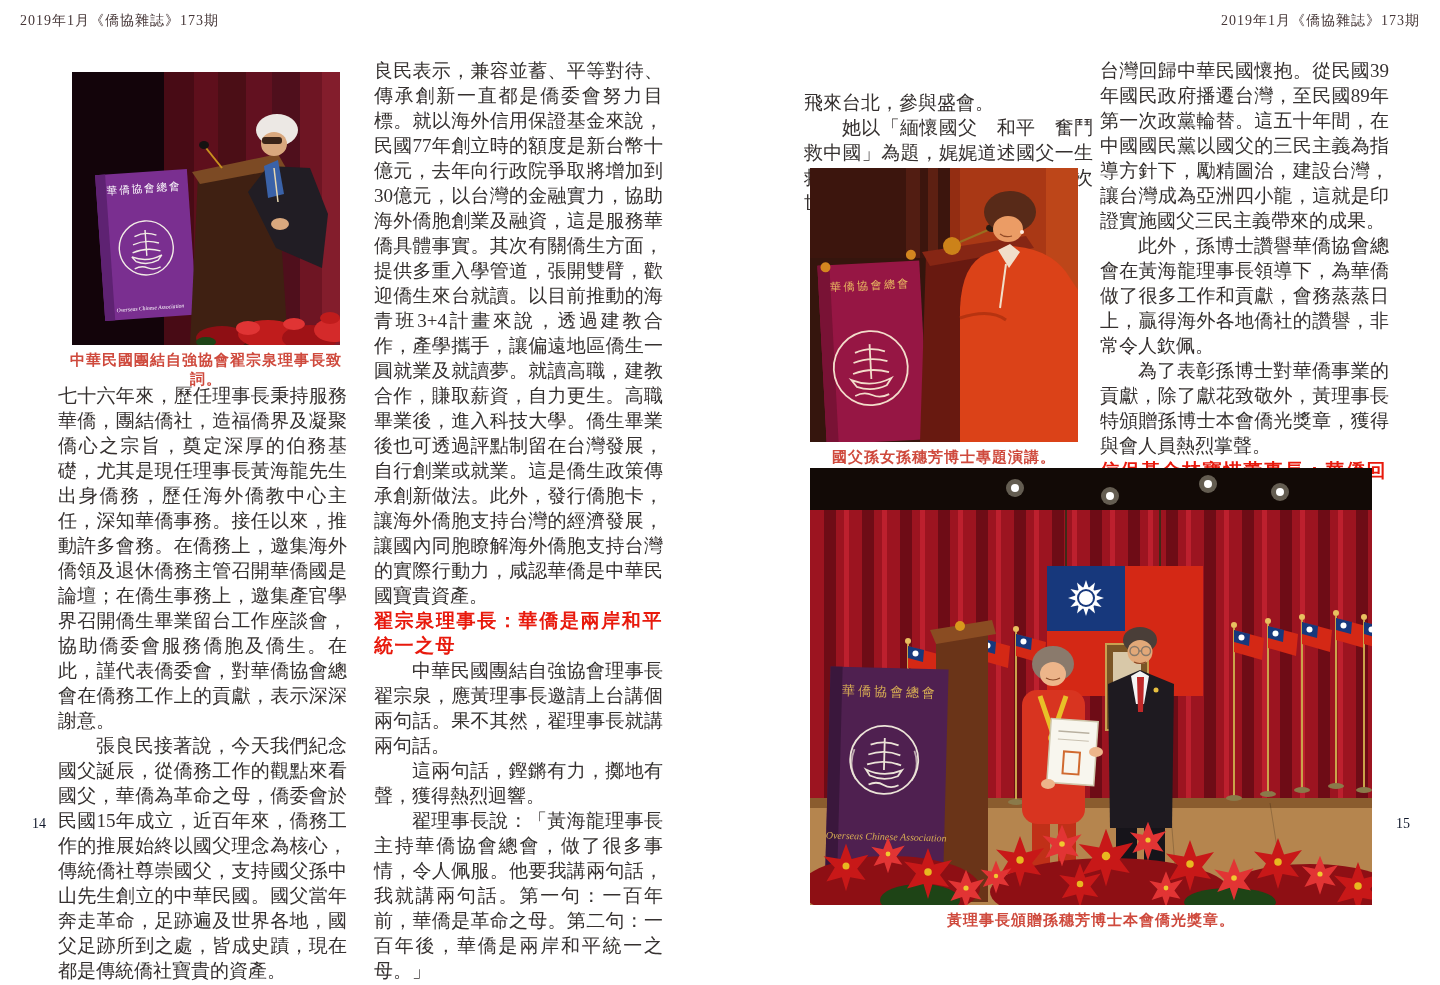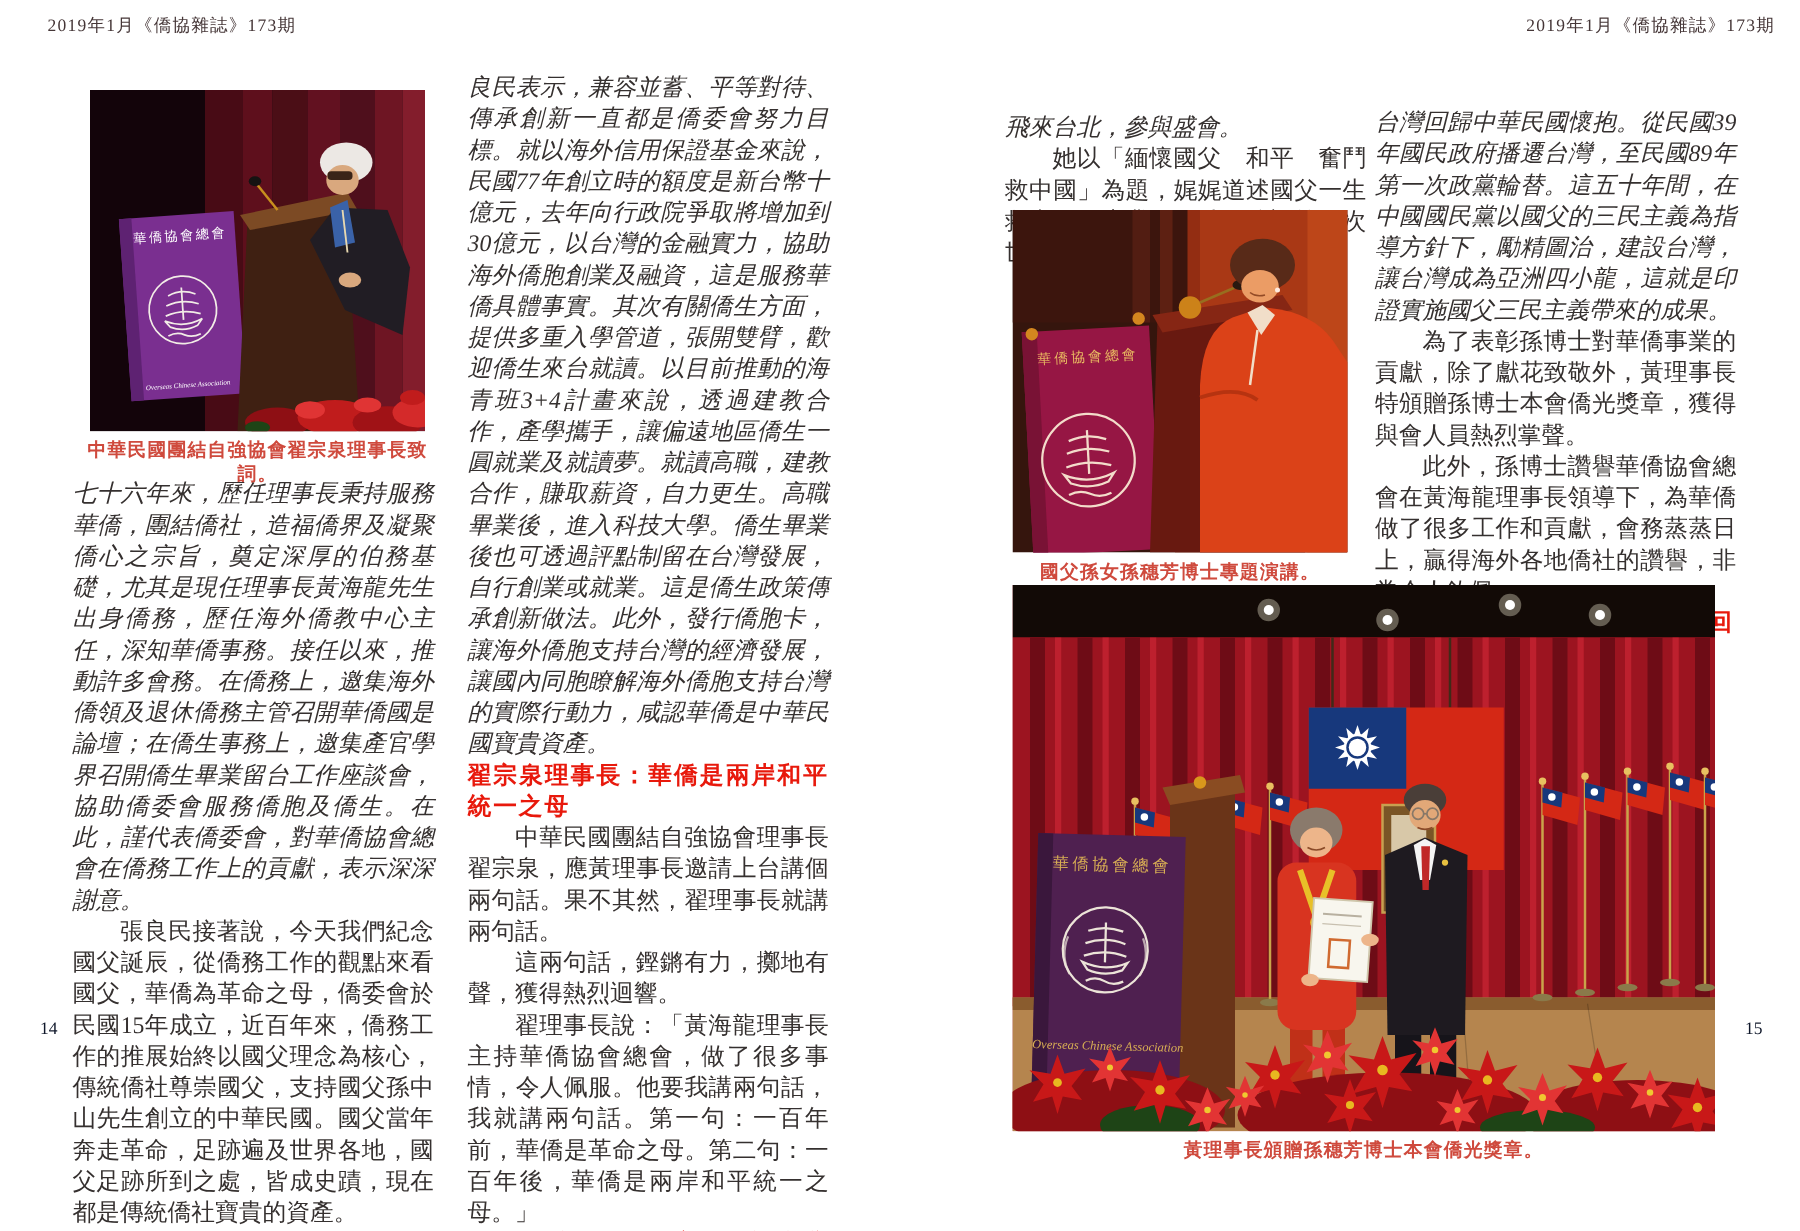--- a/index.html
+++ b/index.html
@@ -1,27 +1,27 @@
 <!DOCTYPE html>
 <html lang="zh-Hant"><head>
 <meta charset="utf-8">
 <style>
   html,body{margin:0;padding:0;background:#ffffff;}
   body{font-family:"Liberation Serif","DejaVu Serif",serif;}
   #spread{position:relative;width:1440px;height:985px;background:#ffffff;overflow:hidden;}
-  .running-head{position:absolute;top:12px;font-size:14px;color:#453637;letter-spacing:1px;margin-left:18px;}
+  .running-head{position:absolute;top:12px;font-size:14px;color:#453637;letter-spacing:1px;}
   .running-head.left{left:20px;}
   .running-head.right{right:20px;}
   .page-number{position:absolute;top:816px;font-size:14px;color:#0f172a;}
   .page-number.left{left:32px;}
   .page-number.right{right:30px;}
   .col{position:absolute;width:289px;font-size:19px;line-height:25px;color:#35302f;
        text-align:justify;text-justify:inter-ideograph;}
   .col p{margin:0;text-indent:2em;}
-  .col p.cont{text-indent:0;font-style:italic;}
+  .col p.cont{text-indent:0;}
   .red-heading{color:#e8190c;font-weight:bold;letter-spacing:1.5px;margin:6px 0 3px;
        text-indent:0 !important;text-align:justify;}
   .photo{position:absolute;display:block;}
   .photo svg{display:block;width:100%;height:100%;}
   .photo-caption{position:absolute;text-align:center;color:#cf4a3d;font-size:15px;
        letter-spacing:1px;font-weight:bold;}
   svg text{font-family:"Liberation Serif","DejaVu Serif",serif;}
 </style>
 </head>
 <body>
@@ -161,24 +161,24 @@
         <ellipse cx="200" cy="44" rx="26" ry="21" fill="#4a2618"></ellipse>
         <ellipse cx="198" cy="61" rx="15" ry="13" fill="#eaa26c"></ellipse>
         <circle cx="212" cy="64" r="2" fill="#fff8f0"></circle>
         <path d="M190,66 Q195,70 202,68" stroke="#8a4a28" stroke-width="1.2" fill="none"></path>
       </g>
       <rect width="268" height="274" fill="#ff5a1e" opacity="0.08"></rect>
     </svg>
   </div>
   <div class="photo-caption" style="left:810px;top:448px;width:268px;">國父孫女孫穗芳博士專題演講。</div>
 
-  <div class="col" style="left:1100px;top:58px;margin-top:28px;">
+  <div class="col" style="left:1100px;top:58px;">
     <p class="cont">台灣回歸中華民國懷抱。從民國39年國民政府播遷台灣，至民國89年第一次政黨輪替。這五十年間，在中國國民黨以國父的三民主義為指導方針下，勵精圖治，建設台灣，讓台灣成為亞洲四小龍，這就是印證實施國父三民主義帶來的成果。</p>
+    <p>此外，孫博士讚譽華僑協會總會在黃海龍理事長領導下，為華僑做了很多工作和貢獻，會務蒸蒸日上，贏得海外各地僑社的讚譽，非常令人欽佩。</p>
     <p>為了表彰孫博士對華僑事業的貢獻，除了獻花致敬外，黃理事長特頒贈孫博士本會僑光獎章，獲得與會人員熱烈掌聲。</p>
-    <p>此外，孫博士讚譽華僑協會總會在黃海龍理事長領導下，為華僑做了很多工作和貢獻，會務蒸蒸日上，贏得海外各地僑社的讚譽，非常令人欽佩。</p>
     <p class="red-heading">信保基金林寶惜董事長：華僑回</p>
   </div>
 
   <div class="photo" style="left:810px;top:468px;width:562px;height:437px;">
     <svg viewBox="0 0 562 437">
       <defs>
         <g id="poinA">
           <polygon points="0,-16 4,-5 16,-8 8,2 14,10 3,8 0,18 -3,8 -14,11 -8,1 -16,-7 -4,-5" fill="#c81818"></polygon>
           <circle r="2.5" fill="#e8b820"></circle>
         </g>

